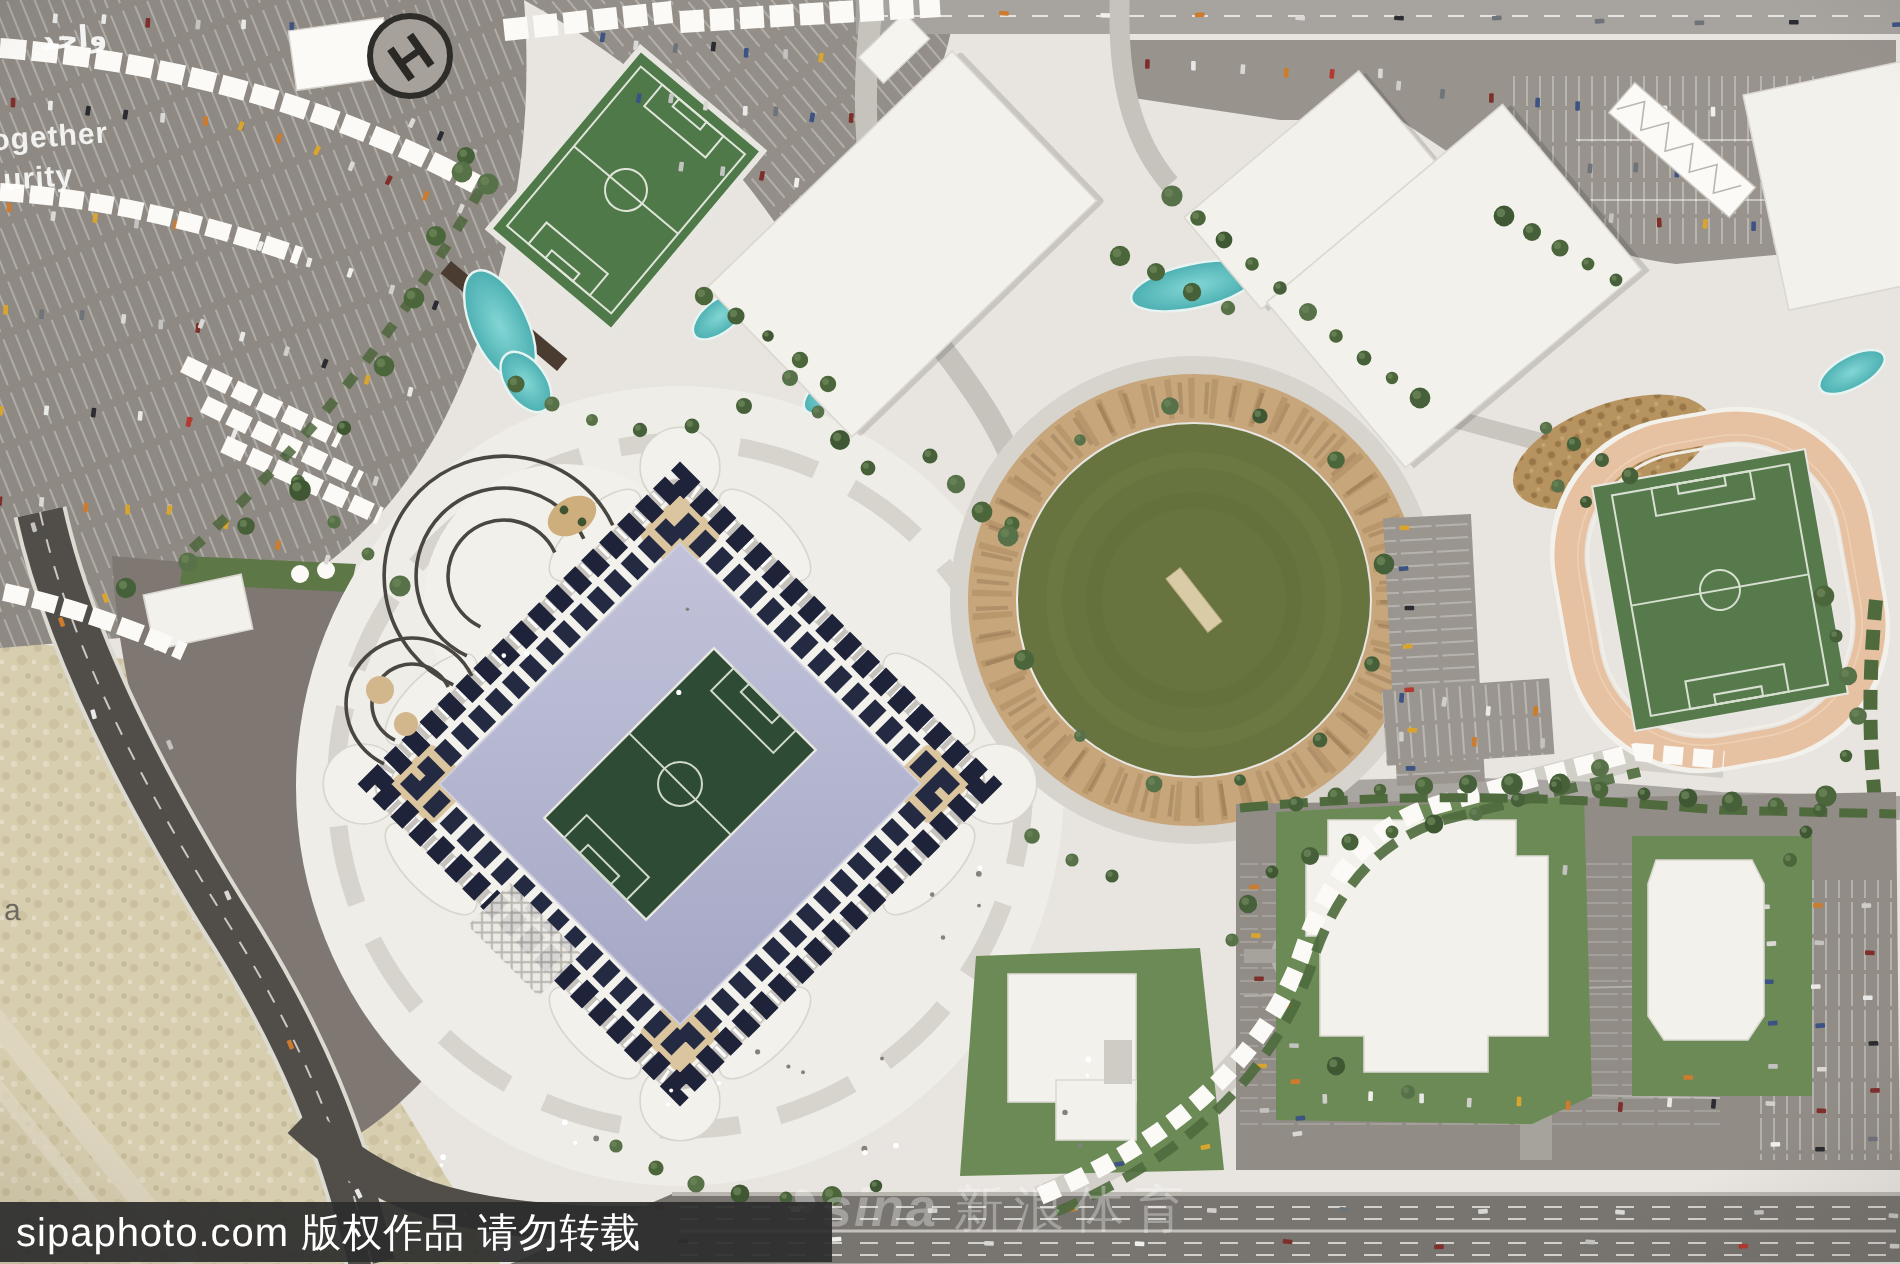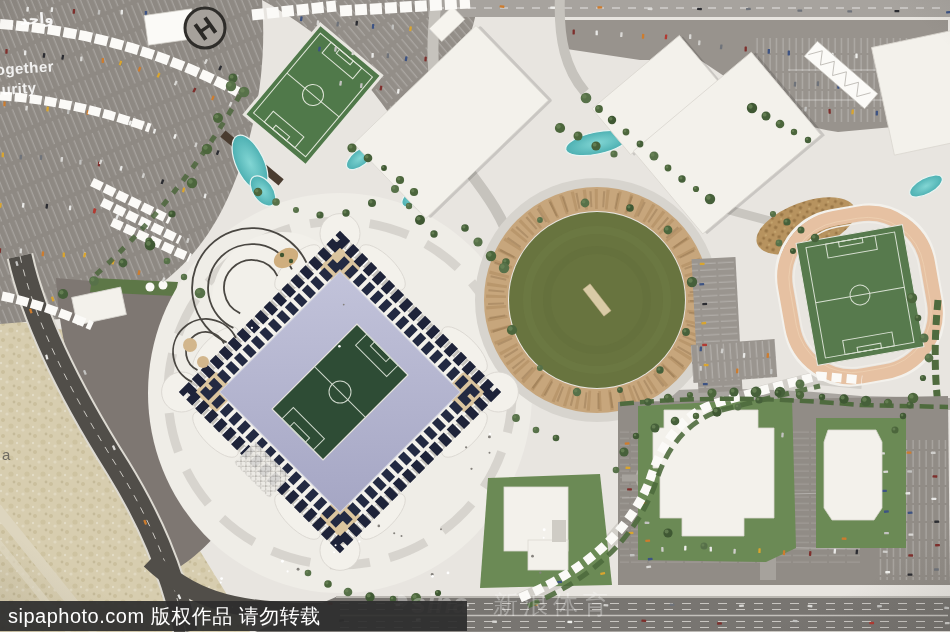--- a/index.html
+++ b/index.html
@@ -3,27 +3,27 @@
 <meta charset="utf-8">
 <style>
   html,body{margin:0;padding:0;background:#222;}
   .stage{position:relative;width:950px;height:632px;overflow:hidden;background:#e8e5e0;
          font-family:"Liberation Sans","DejaVu Sans",sans-serif;}
   .stage svg{position:absolute;left:0;top:0;}
   .gtext{fill:#ffffff;fill-opacity:.88;font-weight:bold;font-size:15px;letter-spacing:.5px;}
   .gtext-ar{fill:#ffffff;fill-opacity:.9;font-weight:bold;font-size:15px;}
   .sand-letter{fill:#6e6a61;font-size:15px;}
   .heli-h{fill:#2b2926;font-size:27px;font-weight:bold;}
-  .sipa-bar{position:absolute;left:0;top:601px;width:467px;height:30px;background:rgba(45,45,45,.93);
+  .sipa-bar{position:absolute;left:0;top:601px;width:416px;height:30px;background:rgba(45,45,45,.93);
             display:flex;align-items:center;z-index:5;}
   .sipa-bar span{color:#fff;font-size:20px;padding-left:8px;white-space:nowrap;letter-spacing:.5px;}
   .sina-mark{position:absolute;left:398px;top:588px;z-index:4;color:rgba(255,255,255,.32);
              display:flex;align-items:center;font-size:27px;}
   .sina-brand{font-weight:bold;font-style:italic;letter-spacing:1px;}
-  .sina-suffix{margin-left:24px;letter-spacing:5px;font-size:25px;}
+  .sina-suffix{margin-left:8px;letter-spacing:5px;font-size:25px;}
   .sina-flame{width:9px;height:12px;background:rgba(255,255,255,.30);
               border-radius:50% 50% 50% 0;transform:rotate(-38deg);margin-right:4px;margin-top:-10px;}
 </style>
 </head>
 <body>
 
 <div class="stage">
 <svg width="950" height="632" viewBox="0 0 950 632">
   <defs>
     <linearGradient id="bowlGrad" x1="0" y1="0" x2="1" y2="1">

